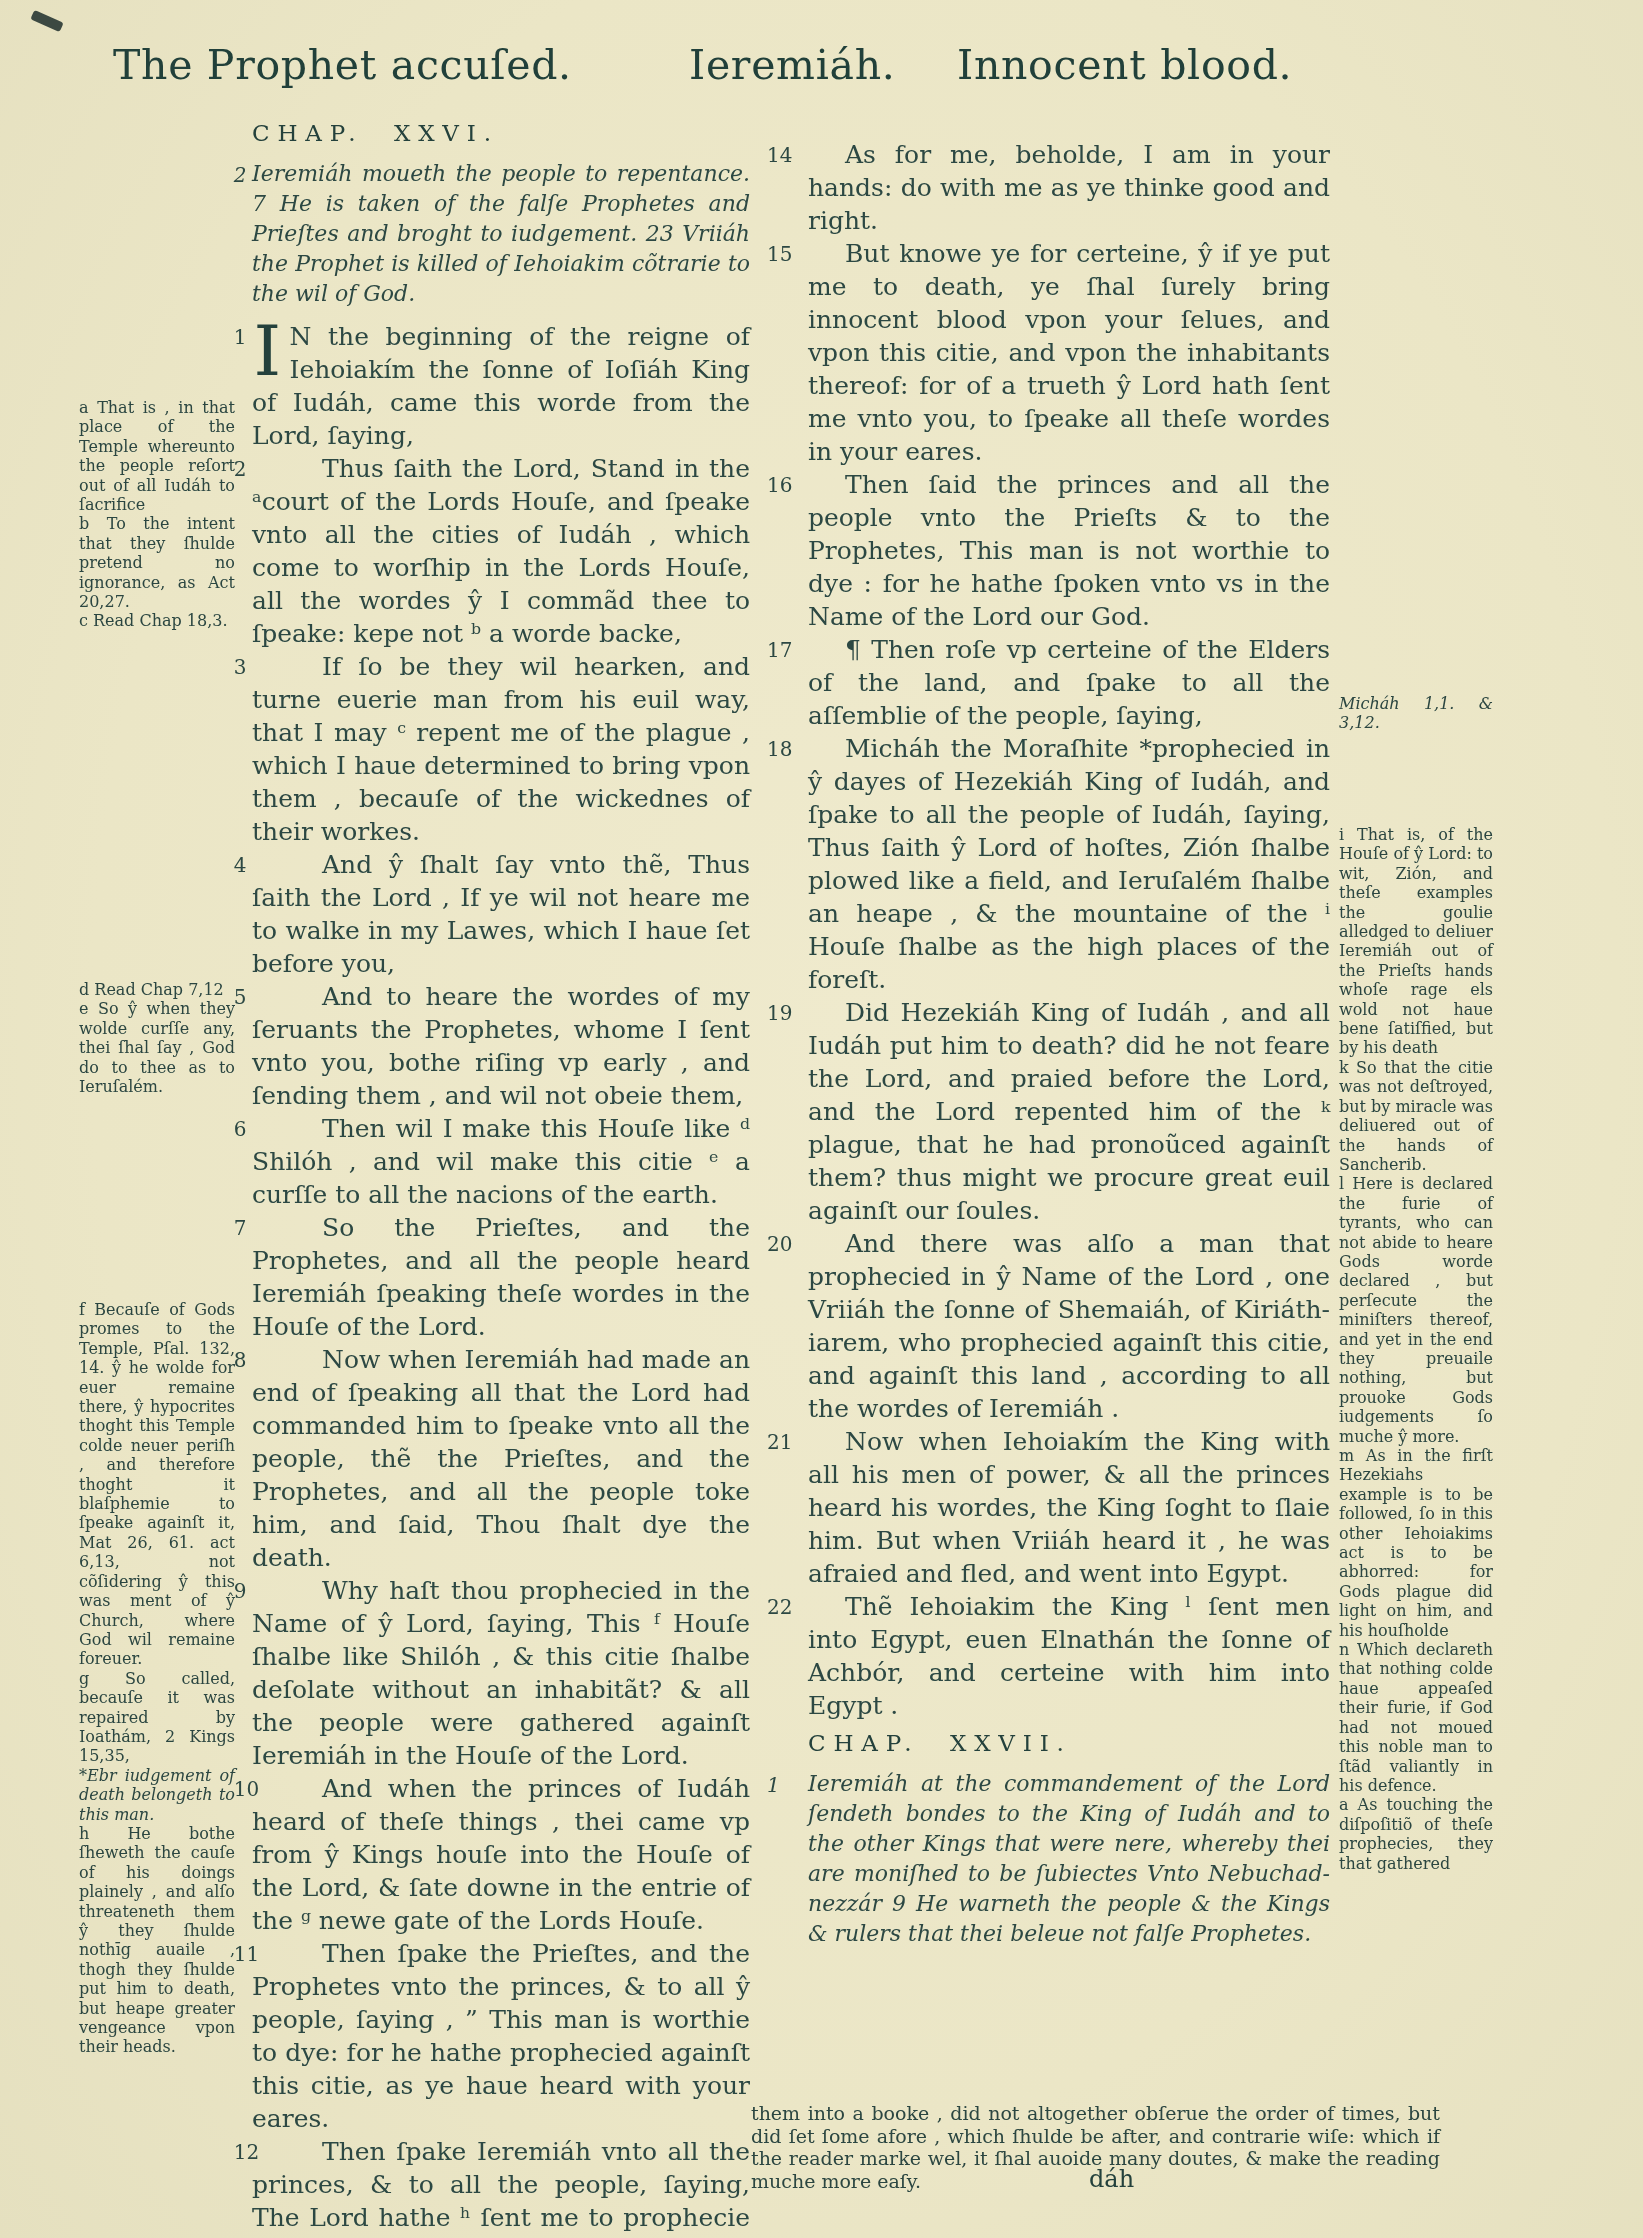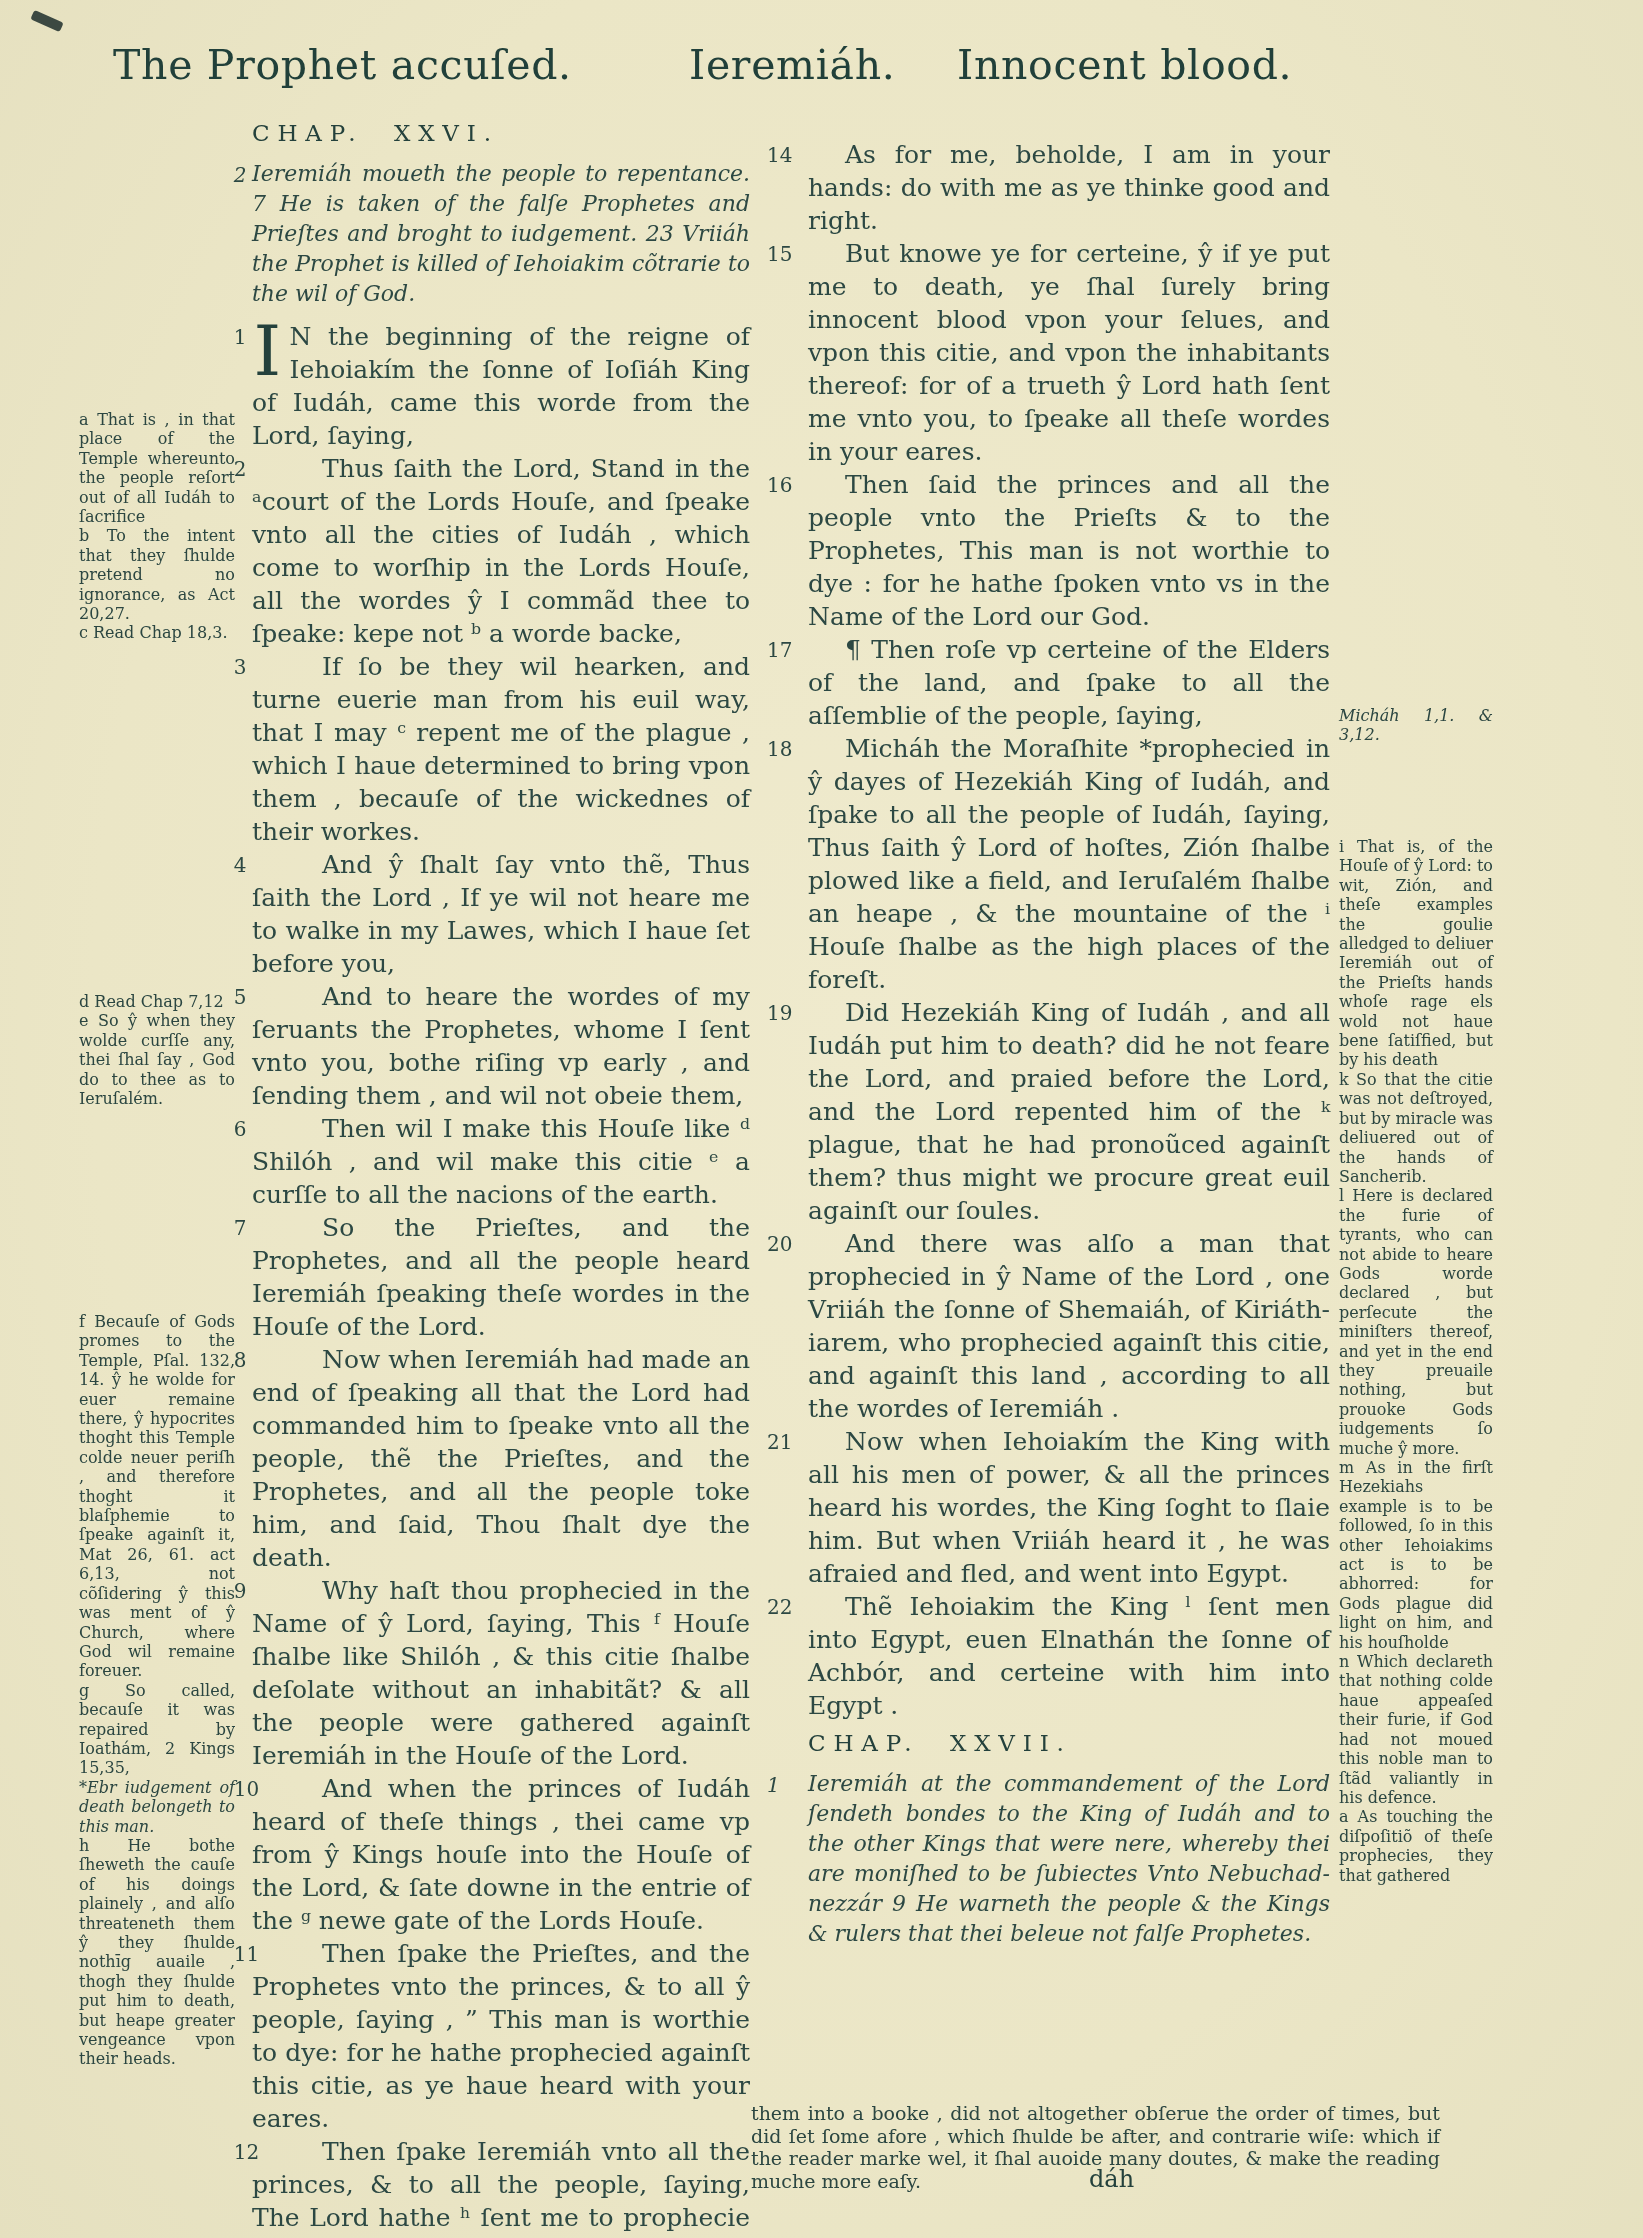--- a/index.html
+++ b/index.html
@@ -41,21 +41,21 @@
   .col-right .vnum{left:-41px;top:0.7px;}
   .col-left .argument .vnum{left:-18.3px;top:0.7px;}
   .col-right .argument .vnum{left:-41px;top:0.7px;}
   .verse.has-drop{text-indent:0;}
   .drop{float:left;font-size:70px;line-height:55px;padding:4.2px 8.5px 0 1.4px;color:#24413c;}
   .chap-heading.second{margin-top:8px;}
   
   .marginalia{position:absolute;top:0;height:2239px;}
   .margin-left{left:79px;width:156px;}
   .margin-right{left:1339px;width:154px;}
-  .note-block{position:absolute;width:100%;margin-top:12px;}
+  .note-block{position:absolute;width:100%;}
   .note{font-size:16px;line-height:19.4px;text-align:justify;margin:0;color:#2b4641;}
   .note.italic{font-style:italic;}
   
   .bottom-note{
     position:absolute;left:751px;top:2102px;width:689px;
     font-size:19px;line-height:22.6px;text-align:justify;color:#2b4641;
   }
   .catchword{position:absolute;left:1089px;top:2165px;font-size:24px;color:#24413c;}
 </style>
 </head>

